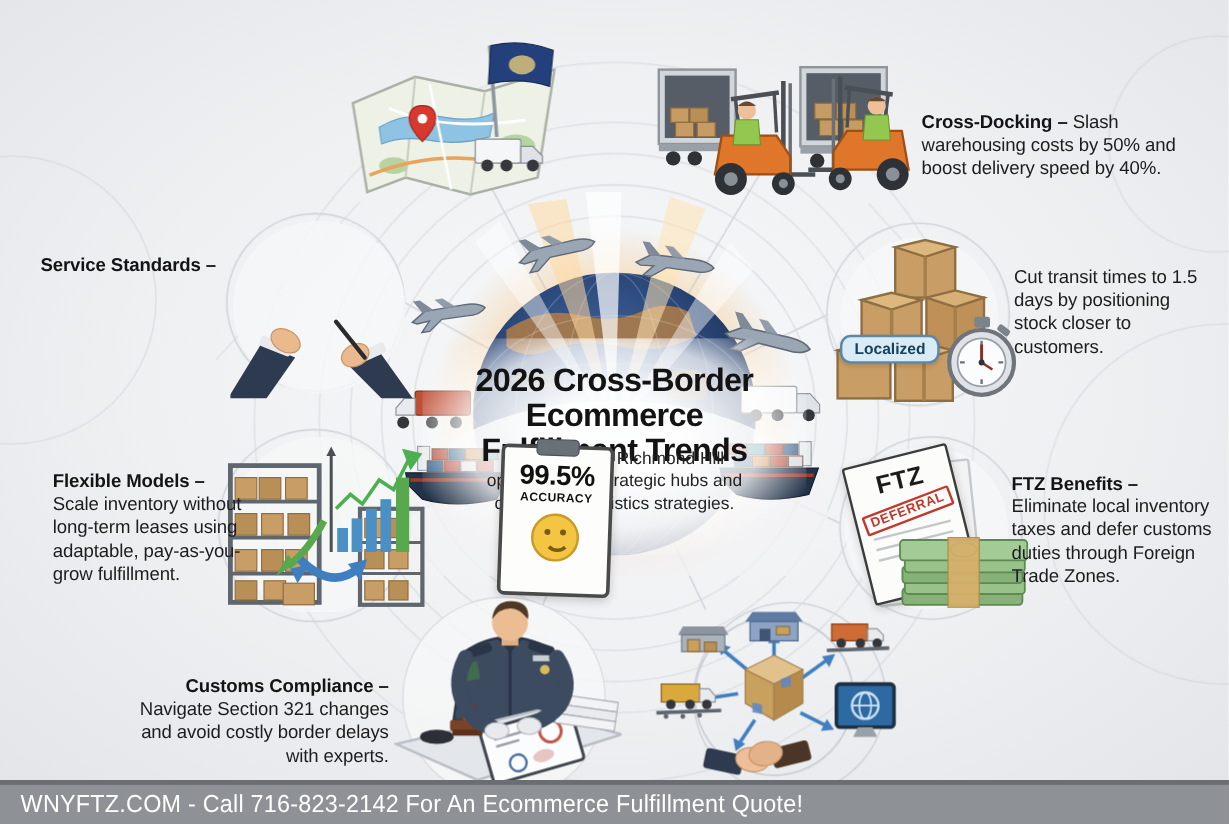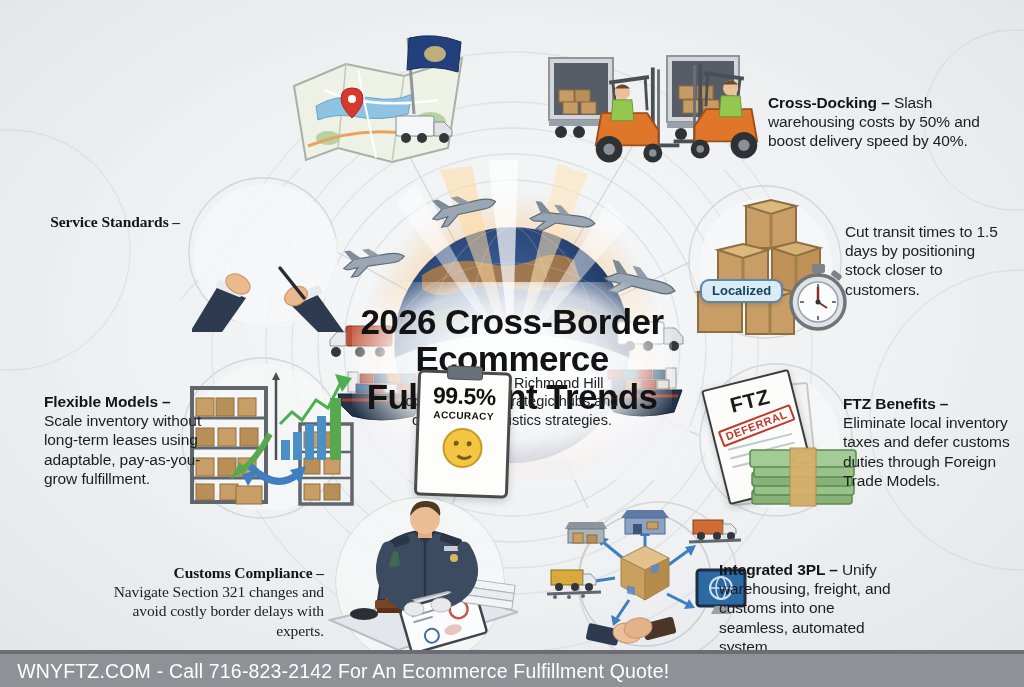--- a/index.html
+++ b/index.html
@@ -6,26 +6,26 @@
   .stage{position:relative;width:1024px;height:687px;overflow:hidden;
     font-family:"Liberation Sans",sans-serif;
     background:radial-gradient(ellipse 720px 480px at 50% 46%, #f7f8f9 0%, #eef0f2 55%, #e3e5e9 100%);}
   .layer{position:absolute;left:0;top:0;width:100%;height:100%;}
   svg{display:block;}
   .illus{position:absolute;}
   
   .sec{position:absolute;color:#1d1d1f;font-size:15.5px;line-height:1.24;letter-spacing:-.1px;}
   .sec b{font-weight:700;color:#141414;}
   .sec b.blk{display:block;}
-  .ta-r{text-align:right;font-family:Liberation Serif, serif;}
+  .ta-r{text-align:right;}
   
   .center-glow{position:absolute;left:352px;top:282px;width:320px;height:180px;
     background:radial-gradient(ellipse at 50% 45%, rgba(255,255,255,.97) 25%, rgba(255,255,255,.75) 55%, rgba(255,255,255,0) 78%);}
   .ctitle{position:absolute;left:342px;top:303px;width:340px;text-align:center;
-    font-weight:700;font-size:35px;line-height:1.07;color:#131313;letter-spacing:-.6px;}
+    font-weight:700;font-size:27px;line-height:1.07;color:#131313;letter-spacing:-.6px;}
   .ctitle span{display:block;}
   .csub{position:absolute;left:400px;top:374px;width:224px;text-align:center;
     font-size:14.5px;line-height:1.26;color:#232323;}
   
   .acc-board{position:absolute;left:224px;top:191px;width:88px;height:120px;background:#fdfdfb;
     border:3px solid #4a4a4a;border-radius:6px;transform:rotate(2deg);box-shadow:0 3px 8px rgba(0,0,0,.18);}
   .acc-clip{position:absolute;top:-8px;left:50%;transform:translateX(-50%);width:34px;height:12px;
     background:#6a7077;border-radius:4px;border:1px solid #4a4f55;}
   .acc-value{display:block;text-align:center;margin-top:9px;font-weight:700;font-size:23px;color:#111;letter-spacing:-.5px;}
   .acc-label{display:block;text-align:center;font-weight:700;font-size:10px;letter-spacing:.4px;color:#111;}
@@ -516,30 +516,26 @@
     <span>Cut transit times to 1.5 days by positioning stock closer to customers.</span>
   </div>
 
   <div class="sec" style="left:44px;top:392px;width:160px">
     <b class="blk">Flexible Models –</b>
     <span>Scale inventory without long-term leases using adaptable, pay-as-you-grow fulfillment.</span>
   </div>
 
   <div class="sec" style="left:843px;top:394px;width:172px">
     <b class="blk">FTZ Benefits –</b>
-    <span>Eliminate local inventory taxes and defer customs duties through Foreign Trade Models.</span>
+    <span>Eliminate local inventory taxes and defer customs duties through Foreign Trade Zones.</span>
   </div>
 
   <div class="sec ta-r" style="left:102px;top:563px;width:222px">
     <b class="blk">Customs Compliance –</b>
     <span>Navigate Section 321 changes and avoid costly border delays with experts.</span>
   </div>
 
-  <div class="sec" style="left:719px;top:560px;width:184px">
-    <b>Integrated 3PL –</b>
-    <span>Unify warehousing, freight, and customs into one seamless, automated system.</span>
-  </div>
 
   <div class="banner">
     <span class="banner-text">WNYFTZ.COM - Call 716-823-2142 For An Ecommerce Fulfillment Quote!</span>
   </div>
 
 </div>
 
 </body></html>

